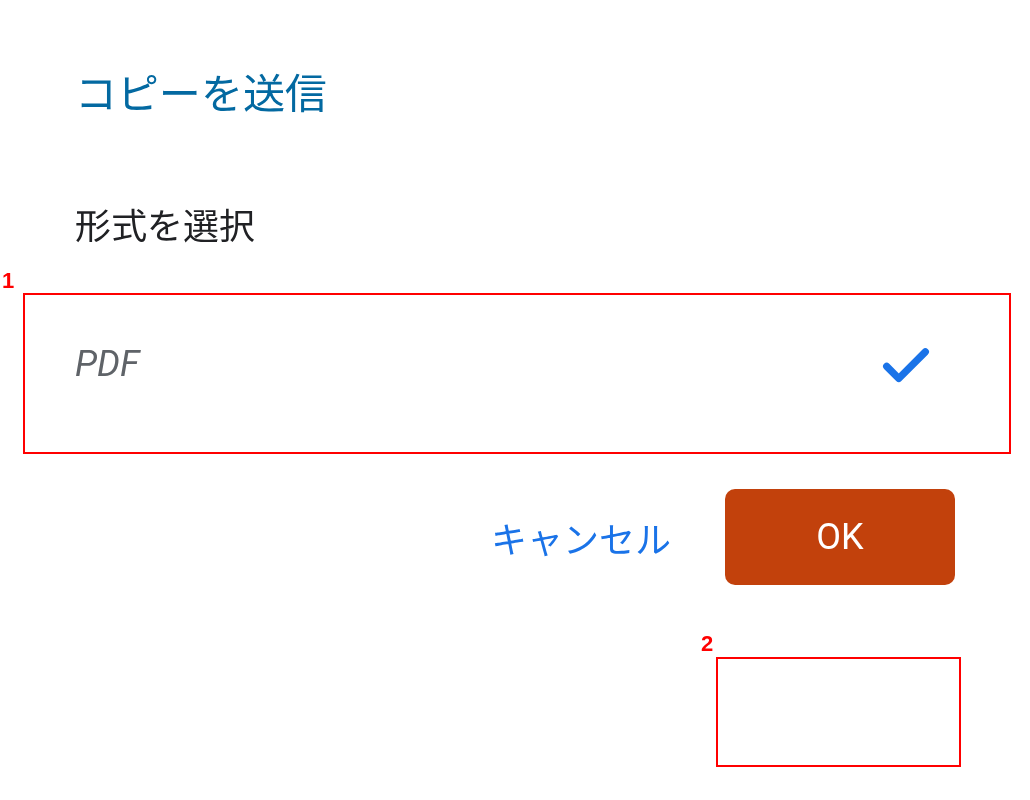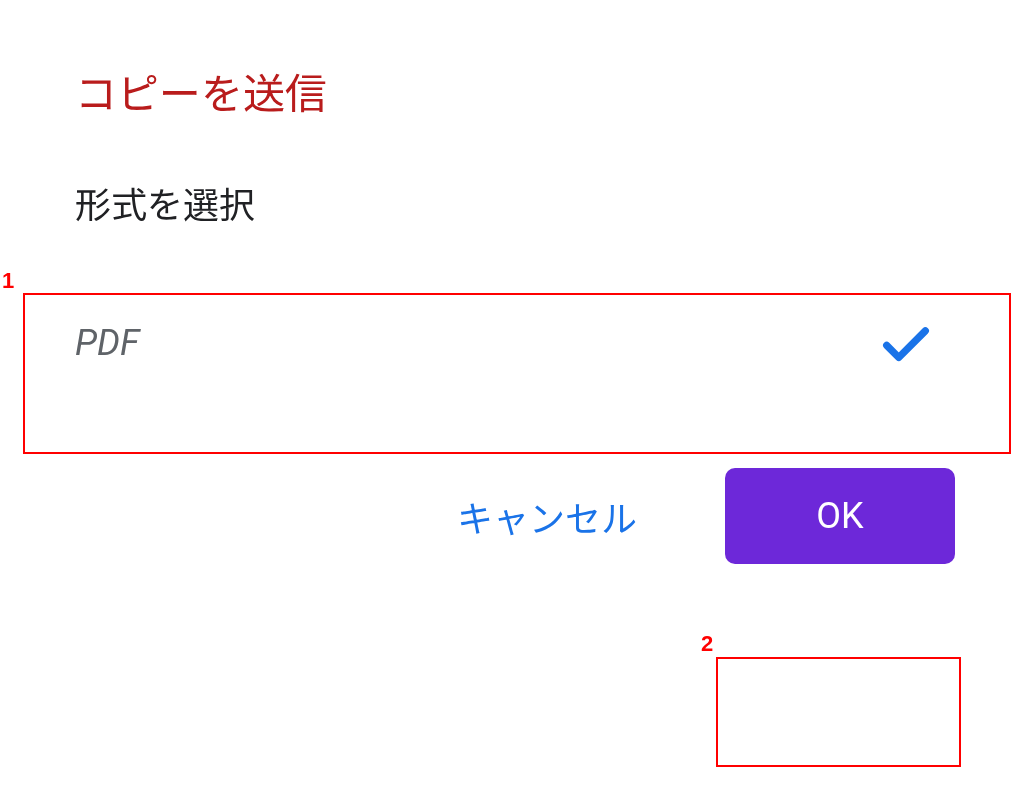--- a/index.html
+++ b/index.html
@@ -13,23 +13,23 @@
       width: 1030px;
       height: 800px;
       position: relative;
     }
     .dialog {
       padding: 60px 75px 40px 75px;
       width: 100%;
     }
     .title {
       font-size: 42px;
-      color: #b91c1c;
+      color: #0369a1;
       font-weight: 400;
-      margin-bottom: 55px;
+      margin-bottom: 76px;
     }
     .section-label {
       font-size: 36px;
       color: #202124;
       font-weight: 400;
       margin-bottom: 50px;
     }
     .option-row {
       display: flex;
       align-items: center;
@@ -51,35 +51,35 @@
     .check-icon svg {
       width: 58px;
       height: 58px;
       display: block;
     }
     .actions {
       display: flex;
       justify-content: flex-end;
       align-items: center;
       margin-top: 60px;
-      gap: 58px;
+      gap: 24px;
       padding-right: 0;
     }
     .cancel-btn {
       background: none;
       border: none;
       color: #1a73e8;
       font-size: 36px;
       font-weight: 400;
       cursor: pointer;
       padding: 20px 30px;
       font-family: inherit;
     }
     .ok-btn {
-      background: #6d28d9;
+      background: #c2410c;
       border: none;
       color: #fff;
       font-size: 36px;
       font-weight: 400;
       cursor: pointer;
       padding: 0;
       width: 230px;
       height: 96px;
       border-radius: 10px;
       font-family: inherit;

